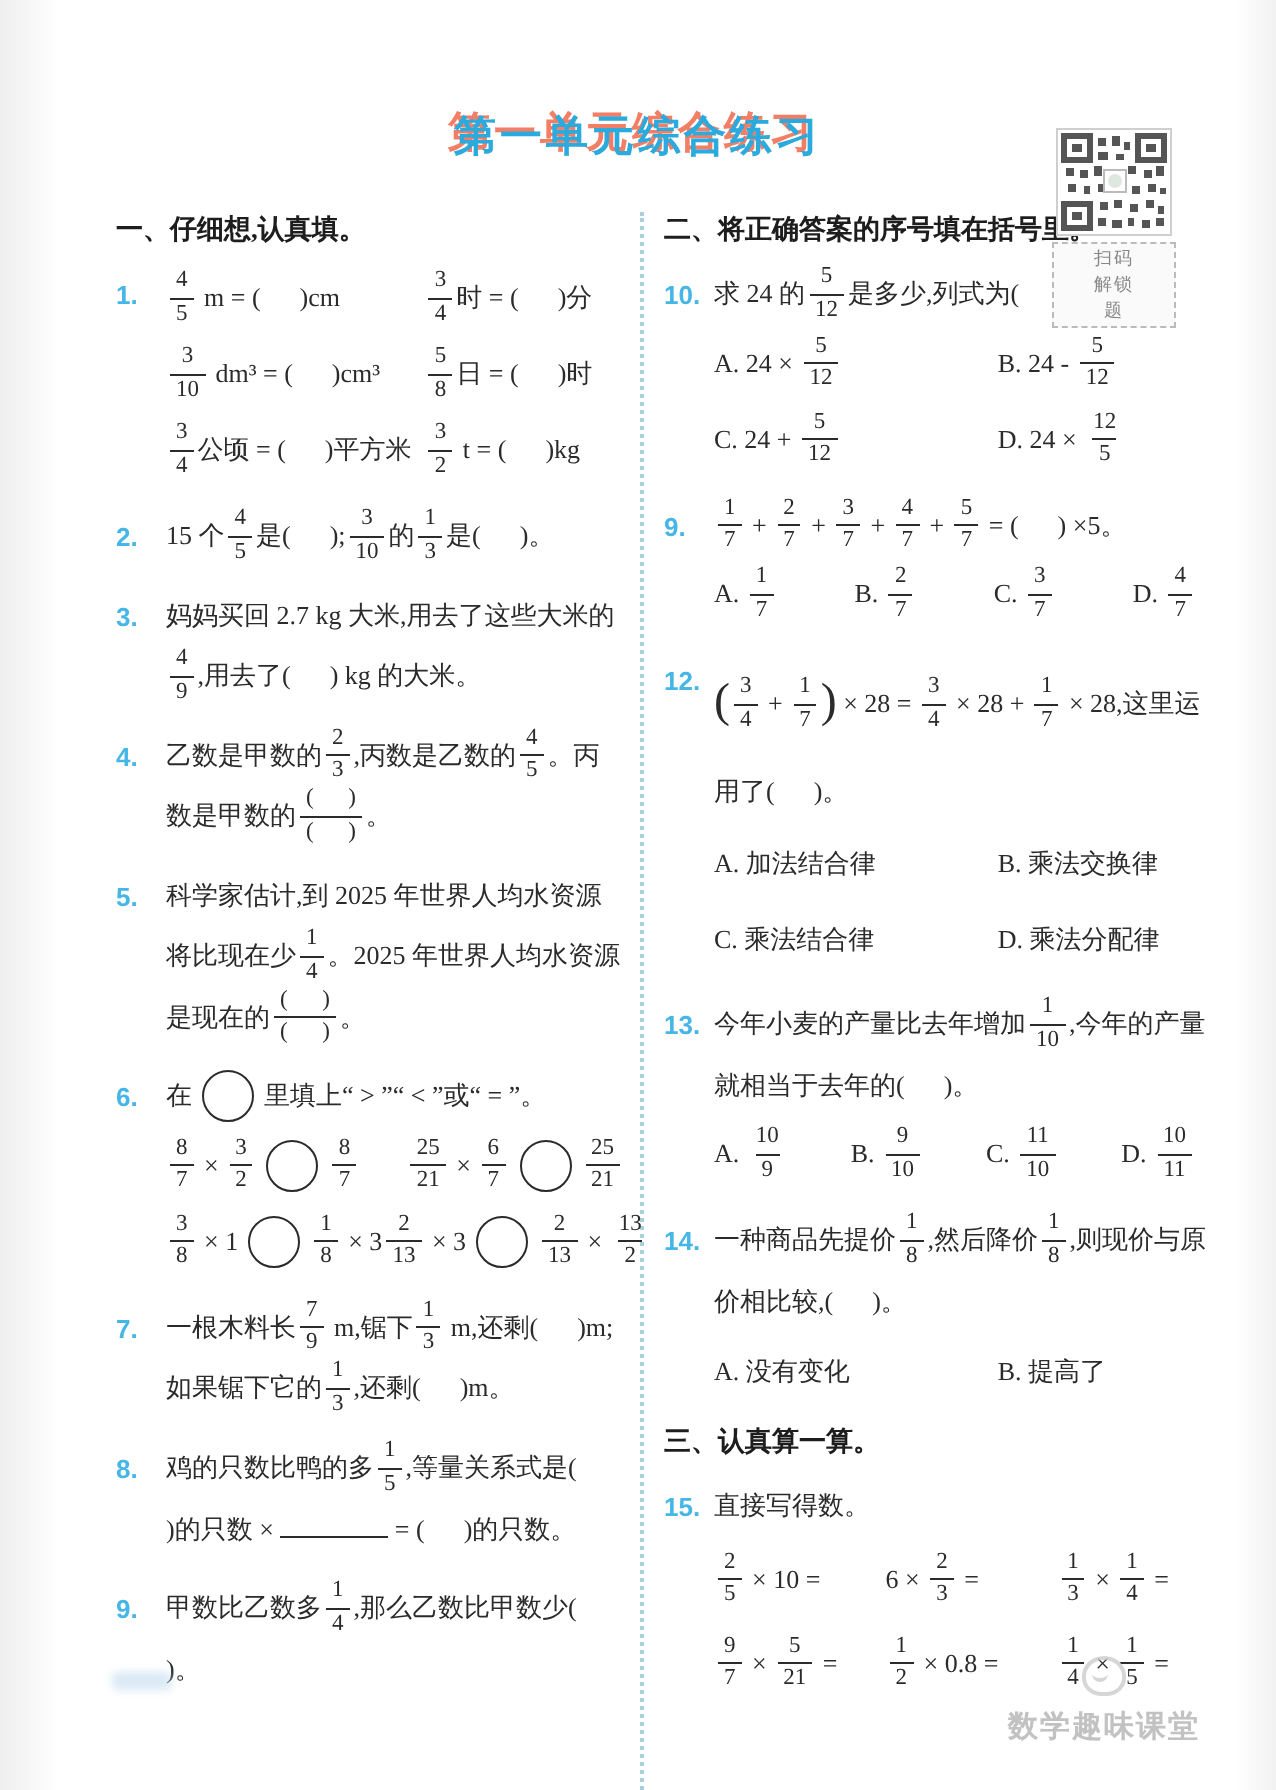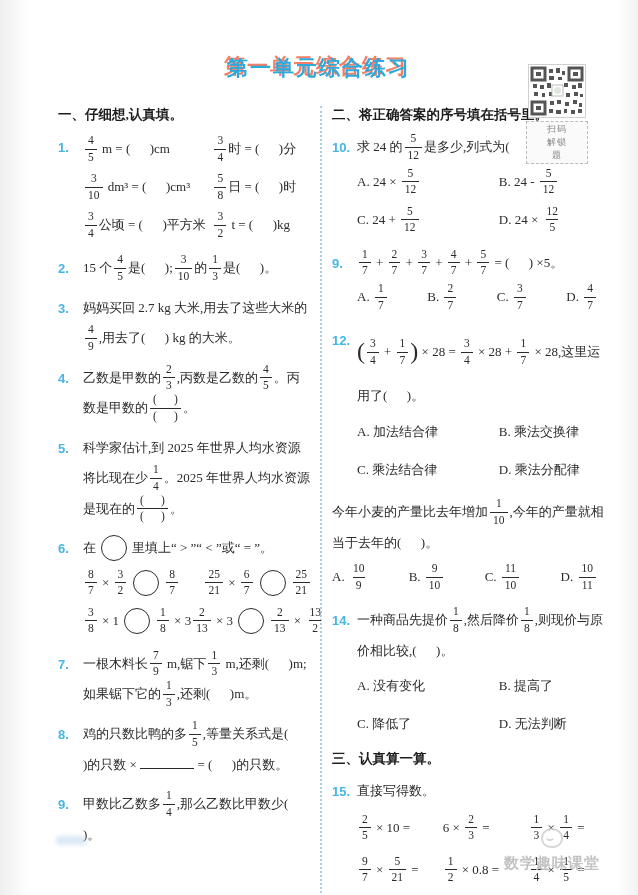--- a/index.html
+++ b/index.html
@@ -219,42 +219,39 @@
               <span class="cell">A. 加法结合律</span>
               <span class="cell">B. 乘法交换律</span>
             </div>
             <div class="row row-2">
               <span class="cell">C. 乘法结合律</span>
               <span class="cell">D. 乘法分配律</span>
             </div>
           </div>
         </div>
         <div class="question">
+          <span class="qnum">13.</span>
           <div class="qbody">
             <div class="row"><span class="cell">今年小麦的产量比去年增加<span class="frac"><span class="num">1</span><span class="den">10</span></span>,今年的产量就相当于去年的(      )。</span></div>
             <div class="row row-4">
               <span class="cell">A. <span class="frac"><span class="num">10</span><span class="den">9</span></span></span>
               <span class="cell">B. <span class="frac"><span class="num">9</span><span class="den">10</span></span></span>
               <span class="cell">C. <span class="frac"><span class="num">11</span><span class="den">10</span></span></span>
               <span class="cell">D. <span class="frac"><span class="num">10</span><span class="den">11</span></span></span>
             </div>
           </div>
         </div>
         <div class="question">
           <span class="qnum">14.</span>
           <div class="qbody">
             <div class="row"><span class="cell">一种商品先提价<span class="frac"><span class="num">1</span><span class="den">8</span></span>,然后降价<span class="frac"><span class="num">1</span><span class="den">8</span></span>,则现价与原价相比较,(      )。</span></div>
             <div class="row row-2">
               <span class="cell">A. 没有变化</span>
               <span class="cell">B. 提高了</span>
             </div>
-            <div class="row row-2">
-              <span class="cell">C. 降低了</span>
-              <span class="cell">D. 无法判断</span>
-            </div>
           </div>
         </div>
         <div class="section-title">三、认真算一算。</div>
         <div class="question">
           <span class="qnum">15.</span>
           <div class="qbody">
             <div class="row"><span class="cell">直接写得数。</span></div>
             <div class="row row-3">
               <span class="cell"><span class="frac"><span class="num">2</span><span class="den">5</span></span> × 10 =</span>
               <span class="cell">6 × <span class="frac"><span class="num">2</span><span class="den">3</span></span> =</span>

